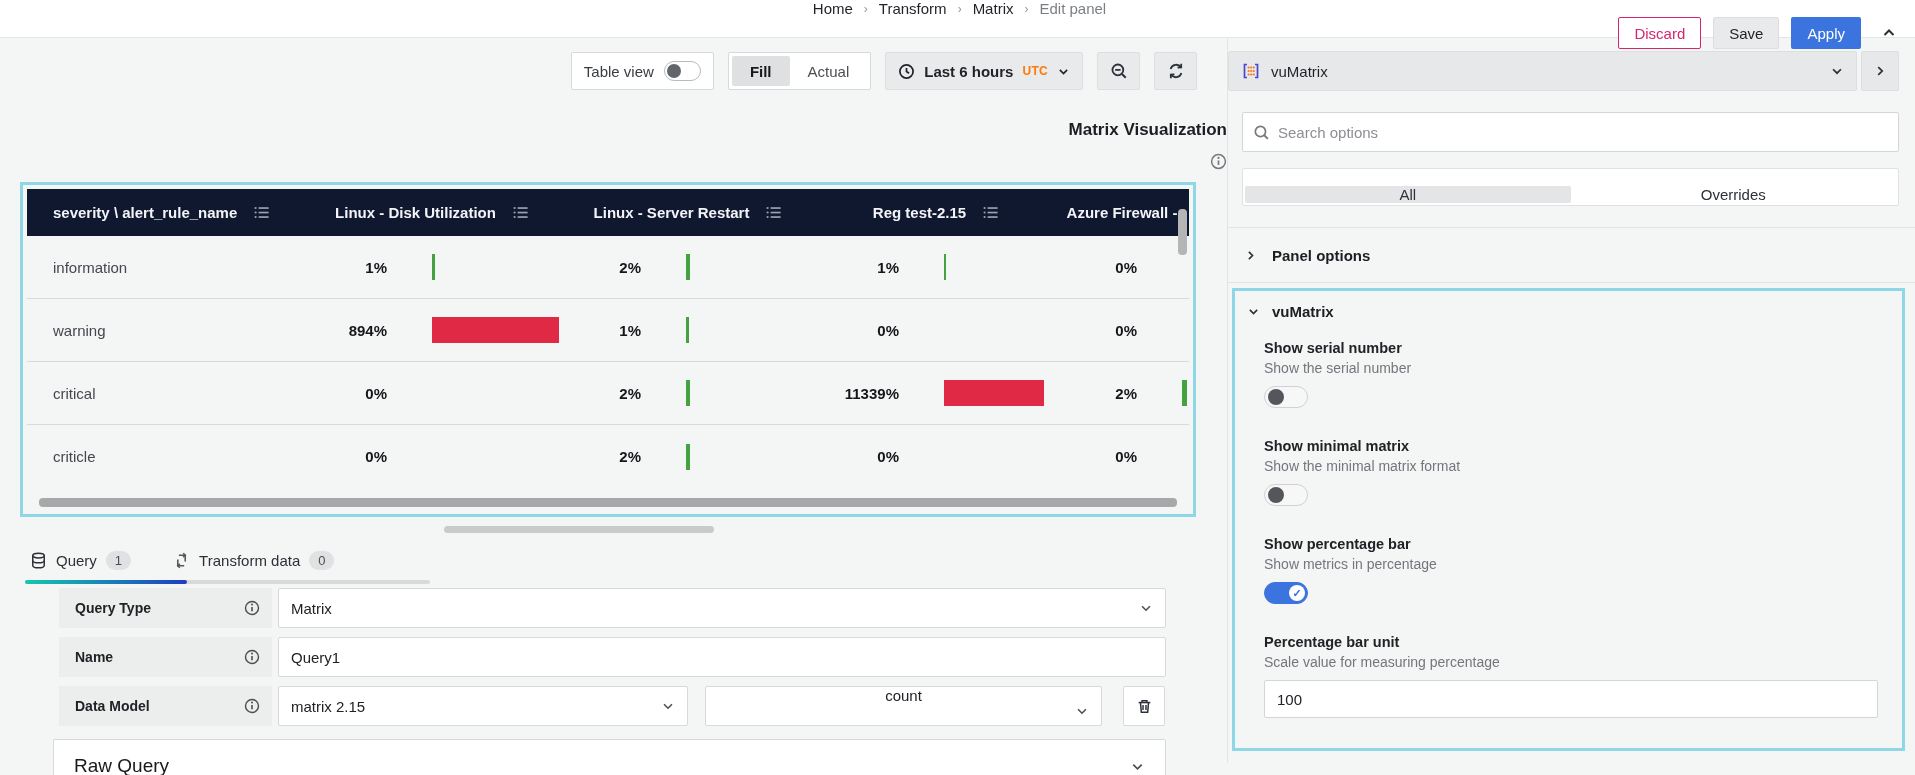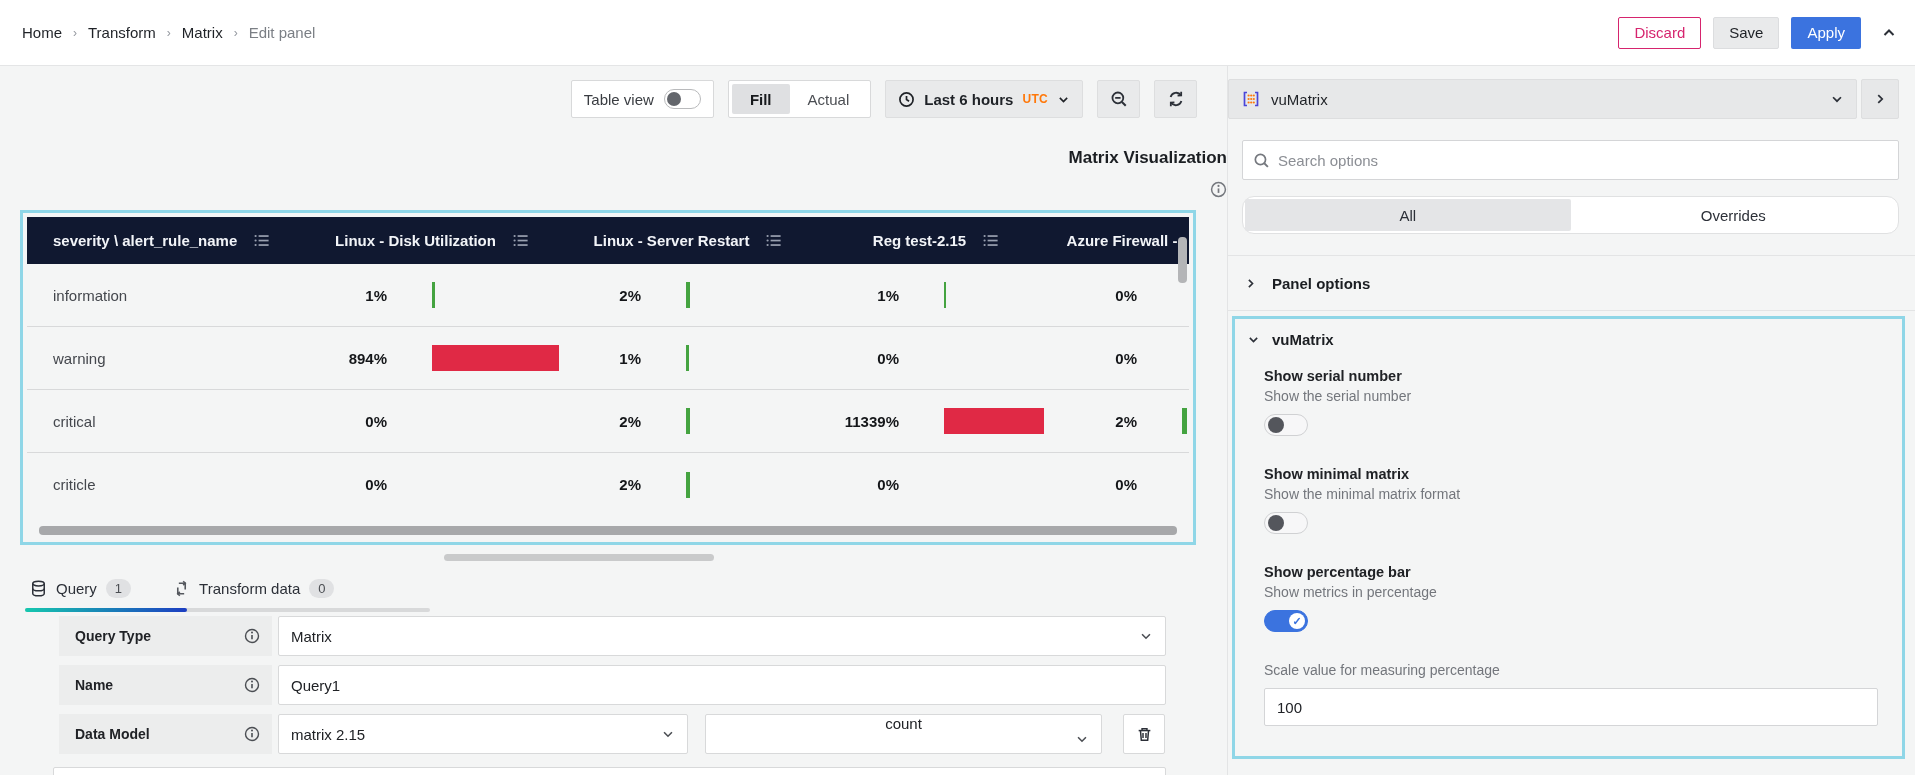--- a/index.html
+++ b/index.html
@@ -1,20 +1,20 @@
 <!DOCTYPE html>
 <html><head>
 <meta charset="utf-8">
 <style>
   * { margin:0; padding:0; box-sizing:border-box; }
   html,body { width:1915px; height:775px; overflow:hidden; }
   body { font-family:"Liberation Sans", sans-serif; background:#f4f5f5; color:#24292e; }
 
   
-  .topbar { height:66px; background:#fff; border-bottom:1px solid #e4e5e6; display:flex; align-items:center; padding:0 18px 0 22px; }
+  .topbar { height:38px; background:#fff; border-bottom:1px solid #e4e5e6; display:flex; align-items:center; padding:0 18px 0 22px;flex-direction:column; }
   .breadcrumb { display:flex; align-items:center; gap:11px; font-size:15px; }
   .crumb { color:#1f2227; cursor:pointer; }
   .crumb.current { color:#7b7f85; cursor:default; }
   .crumb-sep { color:#9599a0; font-size:12px; }
   .topbar-actions { margin-left:auto; display:flex; align-items:center; gap:12px; }
   .btn { height:32px; padding:0 15px; border-radius:2px; font-size:15px; font-weight:500; display:flex; align-items:center; border:1px solid transparent; cursor:pointer; font-family:inherit; }
   .btn-discard { background:#fff; border-color:#d6246e; color:#d6246e; }
   .btn-save { background:#e9eaeb; border-color:#dcdddf; color:#1f2227; }
   .btn-apply { background:#3b73df; color:#fff; }
   .collapse-btn { background:none; border:none; margin-left:8px; cursor:pointer; color:#2c3038; display:flex; }
@@ -75,21 +75,21 @@
   .raw-query .chev { margin-left:auto; color:#4b4e53; }
 
   
   .sel-row { display:flex; gap:4px; margin-right:16px; }
   .panel-select { flex:1; height:40px; background:#e7e8e9; border:1px solid #dddedf; border-radius:2px; display:flex; align-items:center; gap:10px; padding:0 12px; font-size:15px; color:#1f2227; cursor:pointer; }
   .panel-select .chev { margin-left:auto; color:#2c3038; }
   .next-btn { width:38px; height:40px; background:#e7e8e9; border:1px solid #dddedf; border-radius:2px; display:flex; align-items:center; justify-content:center; cursor:pointer; color:#2c3038; }
   .search-box { margin:21px 16px 0 14px; height:40px; background:#fff; border:1px solid #d4d5d7; border-radius:2px; display:flex; align-items:center; gap:8px; padding:0 10px; color:#75787e; }
   .search-box input { border:none; outline:none; flex:1; font-size:15px; font-family:inherit; color:#202226; background:transparent; }
   .search-box input::placeholder { color:#8b8e94; }
-  .ao-tabs { margin:16px 16px 0 14px; height:38px; background:#fff; border:1px solid #e0e1e2; border-radius:12px; display:flex; padding:2px; font-size:15px; }
+  .ao-tabs { margin:16px 16px 0 14px; height:38px; background:#fff; border:1px solid #e0e1e2; border-radius:2px; display:flex; padding:2px; font-size:15px;align-items:flex-end; }
   .ao { flex:1; display:flex; align-items:center; justify-content:center; color:#2c3038; cursor:pointer; border-radius:2px; }
   .ao.active { background:#e4e5e7; font-weight:500; }
   .sb-divider { border-top:1px solid #e3e4e5; margin-top:21px; }
   .section-row { height:54px; display:flex; align-items:center; gap:15px; padding-left:16px; font-size:15px; font-weight:700; color:#1b1e22; cursor:pointer; }
   .vum-box { margin:5px 10px 0 4px; border:3px solid #8fd6e7; padding:12px 0 4px 0; }
   .vum-head { display:flex; align-items:center; gap:12px; padding-left:12px; font-size:15px; font-weight:700; color:#1b1e22; cursor:pointer; }
   .settings { padding:20px 24px 0 29px; }
   .setting { margin-bottom:26px; }
   .s-title { font-size:14.5px; font-weight:700; color:#202226; }
   .s-desc { font-size:14px; color:#73767c; margin-top:4px; }
@@ -549,19 +549,20 @@
             <div class="s-title">Show minimal matrix</div>
             <div class="s-desc">Show the minimal matrix format</div>
             <div class="s-ctrl"><span class="toggle off"><span class="knob"></span></span></div>
           </div>
           <div class="setting">
             <div class="s-title">Show percentage bar</div>
             <div class="s-desc">Show metrics in percentage</div>
             <div class="s-ctrl"><span class="toggle on"><span class="knob">✓</span></span></div>
           </div>
           <div class="setting">
+            <div class="s-title">Percentage bar unit</div>
             <div class="s-desc">Scale value for measuring percentage</div>
             <div class="s-ctrl"><input class="unit-input" value="100" style=""></div>
           </div>
         </div>
     </div>
   </div>
 </div>
 
 </body></html>

